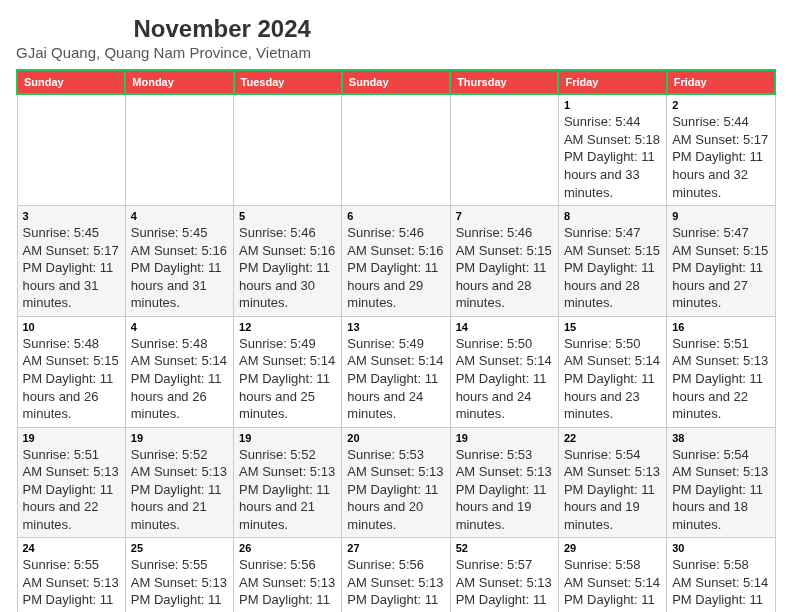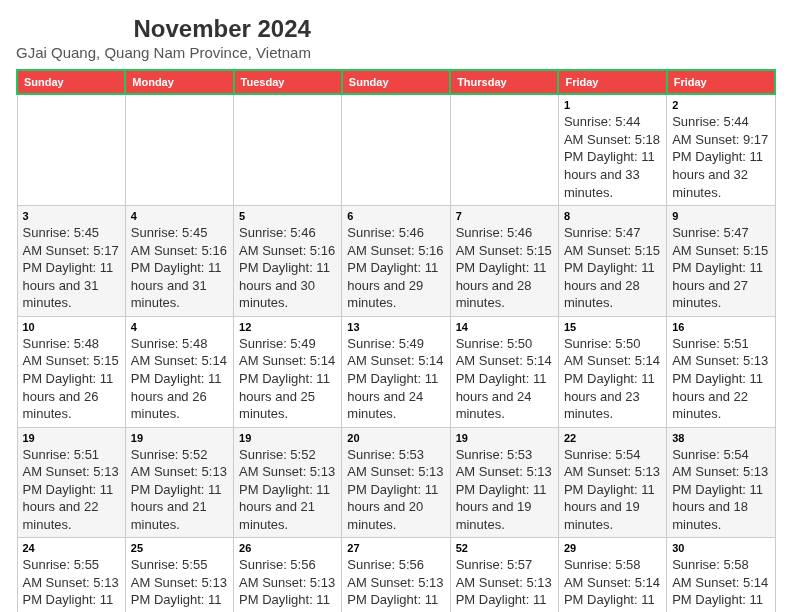--- a/index.html
+++ b/index.html
@@ -104,21 +104,21 @@
         <td>
           <div class="day-num">1</div>
           <div class="day-info">Sunrise: 5:44 AM
 Sunset: 5:18 PM
 Daylight: 11 hours
 and 33 minutes.</div>
         </td>
         <td>
           <div class="day-num">2</div>
           <div class="day-info">Sunrise: 5:44 AM
-Sunset: 9:17 PM
+Sunset: 5:17 PM
 Daylight: 11 hours
 and 32 minutes.</div>
         </td>
       </tr>
       <tr class="row-even">
         <td>
           <div class="day-num">3</div>
           <div class="day-info">Sunrise: 5:45 AM
 Sunset: 5:17 PM
 Daylight: 11 hours

